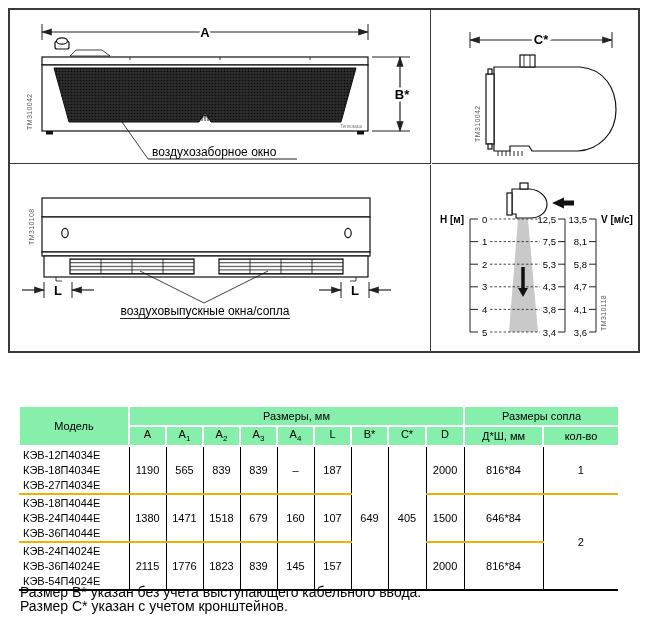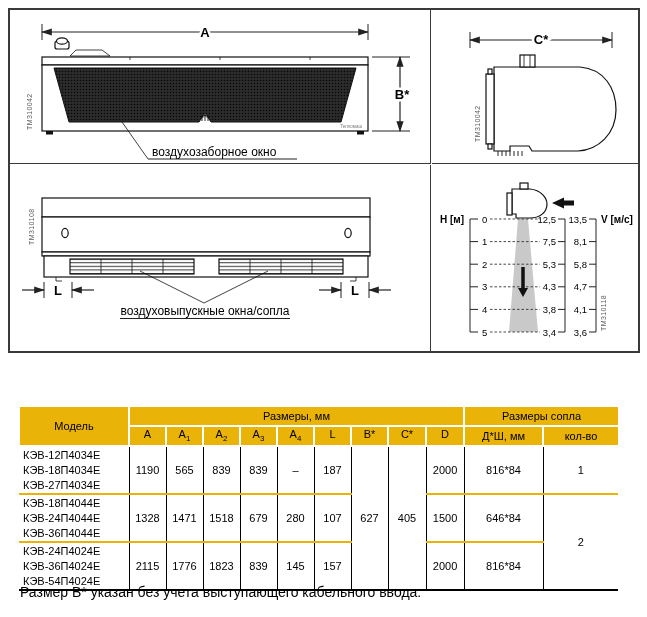--- a/index.html
+++ b/index.html
@@ -28,21 +28,21 @@
   .thin{stroke:#111;stroke-width:0.8;fill:none;}
   .chartnum{font-size:9.5px;}
   .axlbl{font-size:10px;font-weight:bold;}
   
   table.spec{
     position:absolute;left:18px;top:405px;width:599px;
     border-collapse:collapse;table-layout:fixed;
     font-size:11px;border-bottom:2px solid #000;
   }
   table.spec th{
-    background:#eab308;border:2px solid #fff;font-weight:normal;
+    background:#86efac;border:2px solid #fff;font-weight:normal;
     font-size:11px;padding:0;height:18px;
   }
   table.spec td{
     border:1px solid #000;text-align:center;vertical-align:middle;
     padding:0;height:46px;margin-left:18px;
   }
   table.spec td.model{
     text-align:left;padding-left:4px;border-left:none;line-height:15px;
   }
   table.spec td.qty,table.spec th.last{border-right:none;}
@@ -312,37 +312,37 @@
         <div>КЭВ-12П4034Е</div>
         <div>КЭВ-18П4034Е</div>
         <div>КЭВ-27П4034Е</div>
       </td>
       <td>1190</td>
       <td>565</td>
       <td>839</td>
       <td>839</td>
       <td>–</td>
       <td>187</td>
-      <td rowspan="3">627</td>
+      <td rowspan="3">649</td>
       <td rowspan="3">405</td>
       <td>2000</td>
       <td>816*84</td>
       <td class="qty">1</td>
     </tr>
     <tr class="grp">
       <td class="model">
         <div>КЭВ-18П4044Е</div>
         <div>КЭВ-24П4044Е</div>
         <div>КЭВ-36П4044Е</div>
       </td>
-      <td>1328</td>
+      <td>1380</td>
       <td>1471</td>
       <td>1518</td>
       <td>679</td>
-      <td>280</td>
+      <td>160</td>
       <td>107</td>
       <td>1500</td>
       <td>646*84</td>
       <td class="qty" rowspan="2">2</td>
     </tr>
     <tr class="grp">
       <td class="model">
         <div>КЭВ-24П4024Е</div>
         <div>КЭВ-36П4024Е</div>
         <div>КЭВ-54П4024Е</div>
@@ -354,13 +354,14 @@
       <td>145</td>
       <td>157</td>
       <td>2000</td>
       <td>816*84</td>
     </tr>
   </tbody>
 </table>
 
 <div class="notes">
   <div>Размер B* указан без учета выступающего кабельного ввода.</div>
+  <div>Размер C* указан с учетом кронштейнов.</div>
 </div>
 
 </body></html>

